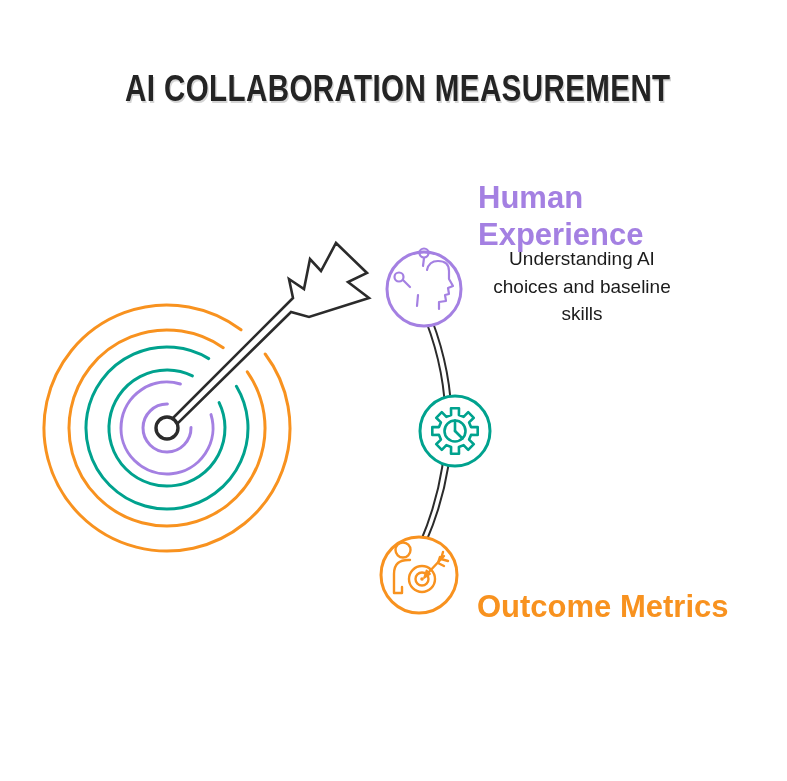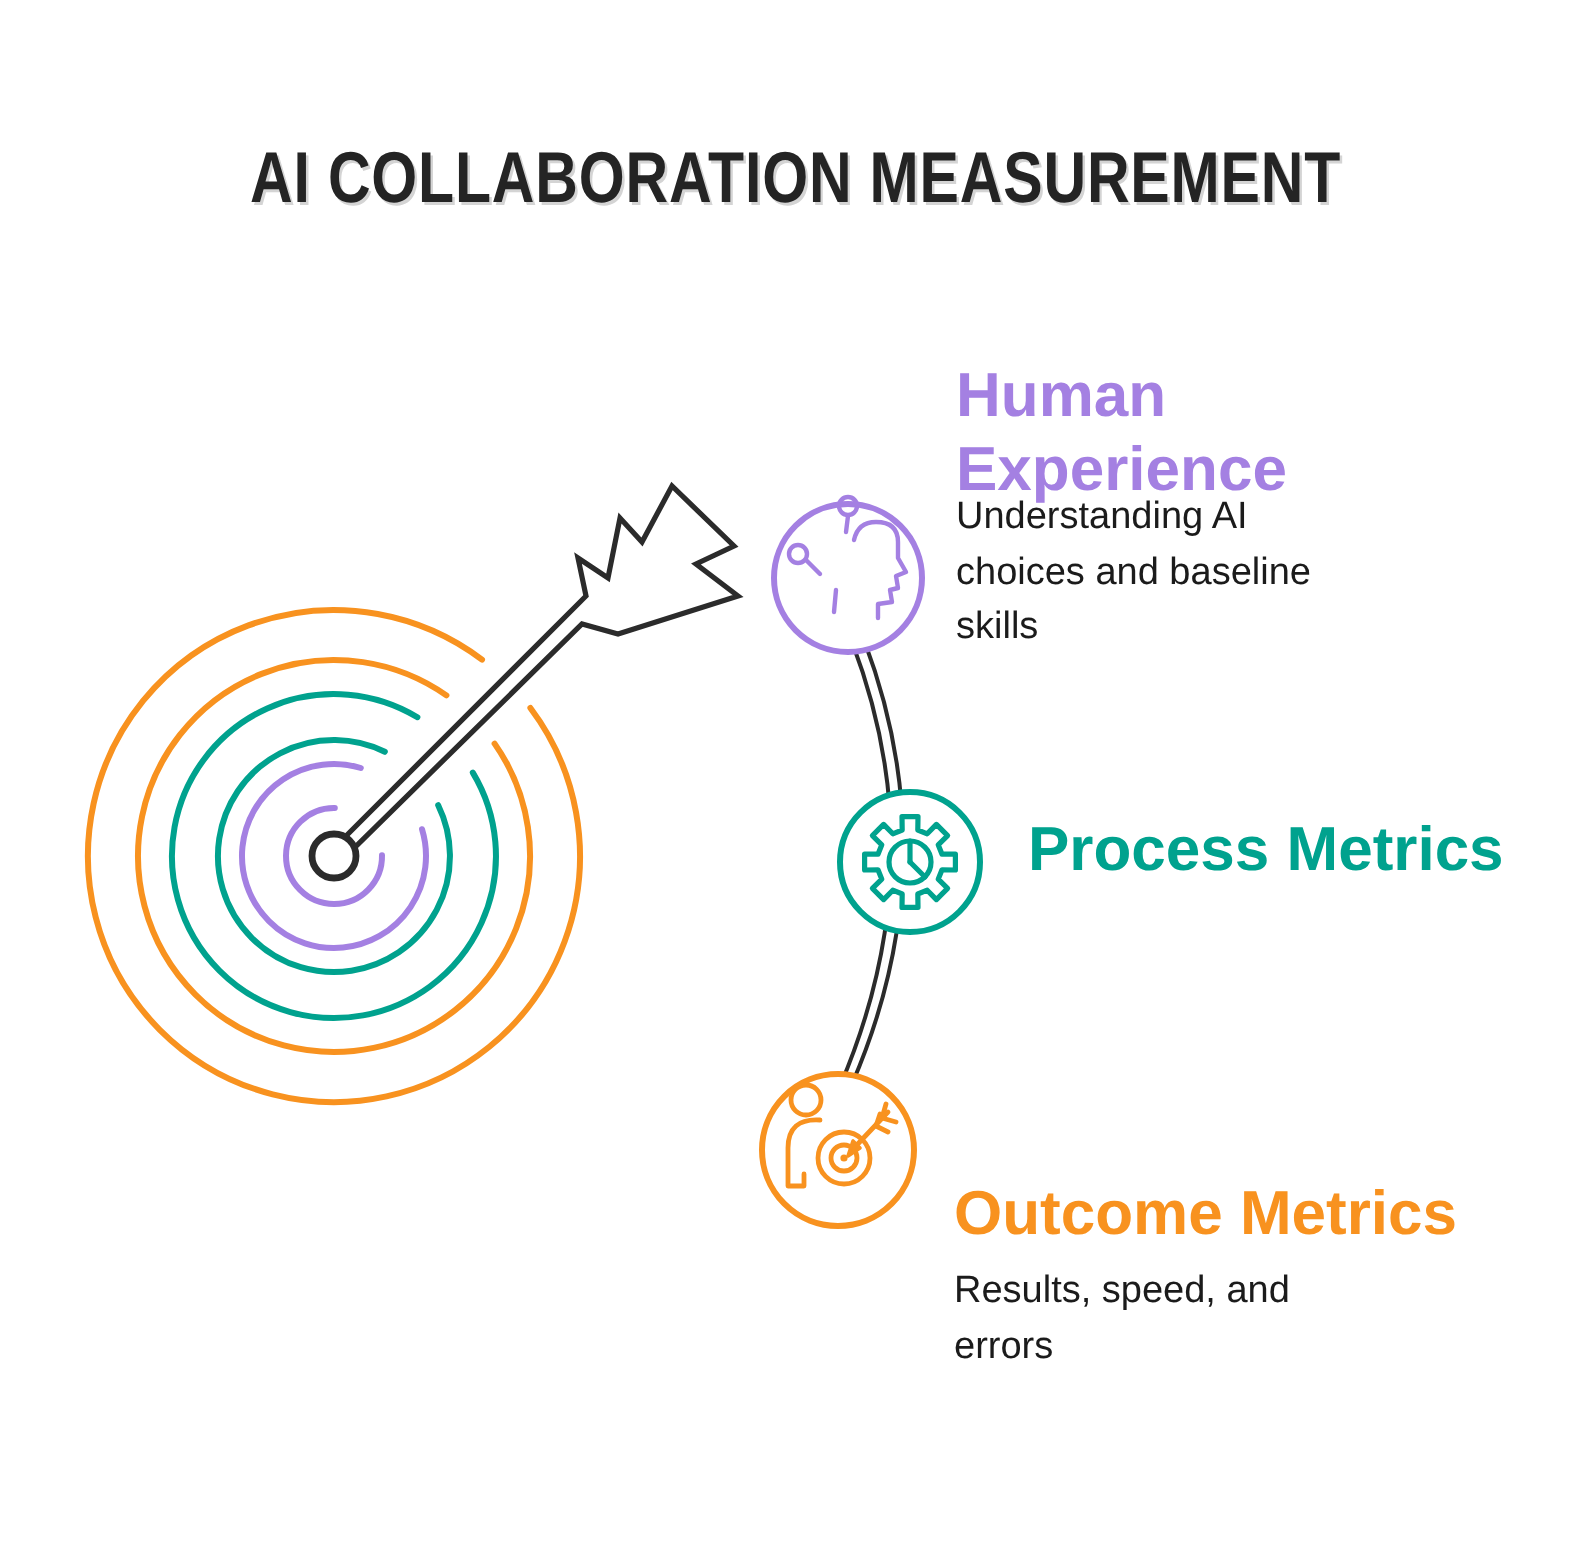--- a/index.html
+++ b/index.html
@@ -5,21 +5,21 @@
   html,body{margin:0;padding:0;}
   body{width:787px;height:781px;position:relative;background:#ffffff;overflow:hidden;
        font-family:"Liberation Sans", sans-serif;}
   .page{position:absolute;inset:0;}
   .title{position:absolute;left:125px;top:68px;font-size:36px;font-weight:800;
          color:#242424;letter-spacing:0.5px;white-space:nowrap;
          transform:scaleX(0.82);transform-origin:left top;
          text-shadow:1.5px 1.5px 0 #d4d4d4;}
   svg.illu{position:absolute;left:0;top:0;}
   .heading{position:absolute;font-size:31px;font-weight:700;line-height:1.2;}
-  .body-text{position:absolute;font-size:19px;font-weight:400;line-height:1.45;color:#1b1b1b;}
+  .body-text{position:absolute;font-size:19px;font-weight:400;line-height:1.45;color:#1b1b1b;text-align:center;}
   .h-item1{left:478px;top:179px;width:170px;}
   .b-item1{left:478px;top:245px;width:208px;}
   .h-item2{left:514px;top:406px;width:260px;}
   .b-item2{left:513px;top:451px;width:218px;}
   .h-item3{left:477px;top:588px;width:260px;}
   .b-item3{left:477px;top:632px;width:192px;}
 </style>
 </head>
 <body>
 
@@ -83,17 +83,15 @@
         <path id="dart-head" d="M 424 578 L 430 574 L 426.5 570.5 Z" stroke-width="1.8" fill="#f8921f"></path>
         <path d="M 448 561 L 441 559 L 443 552"></path>
         <path d="M 444 566 L 438 563 L 440 557"></path>
       </g>
     </g>
   </svg>
 
   <div class="heading h-item1" style="color: rgb(164, 128, 226);">Human Experience</div>
   <div class="body-text b-item1">Understanding AI choices and baseline skills</div>
 
-  <div class="heading h-item2" style="color: rgb(0, 162, 142);">Process Metrics</div>
 
   <div class="heading h-item3" style="color: rgb(248, 146, 31);">Outcome Metrics</div>
-  <div class="body-text b-item3">Results, speed, and errors</div>
 </div>
 
 </body></html>

